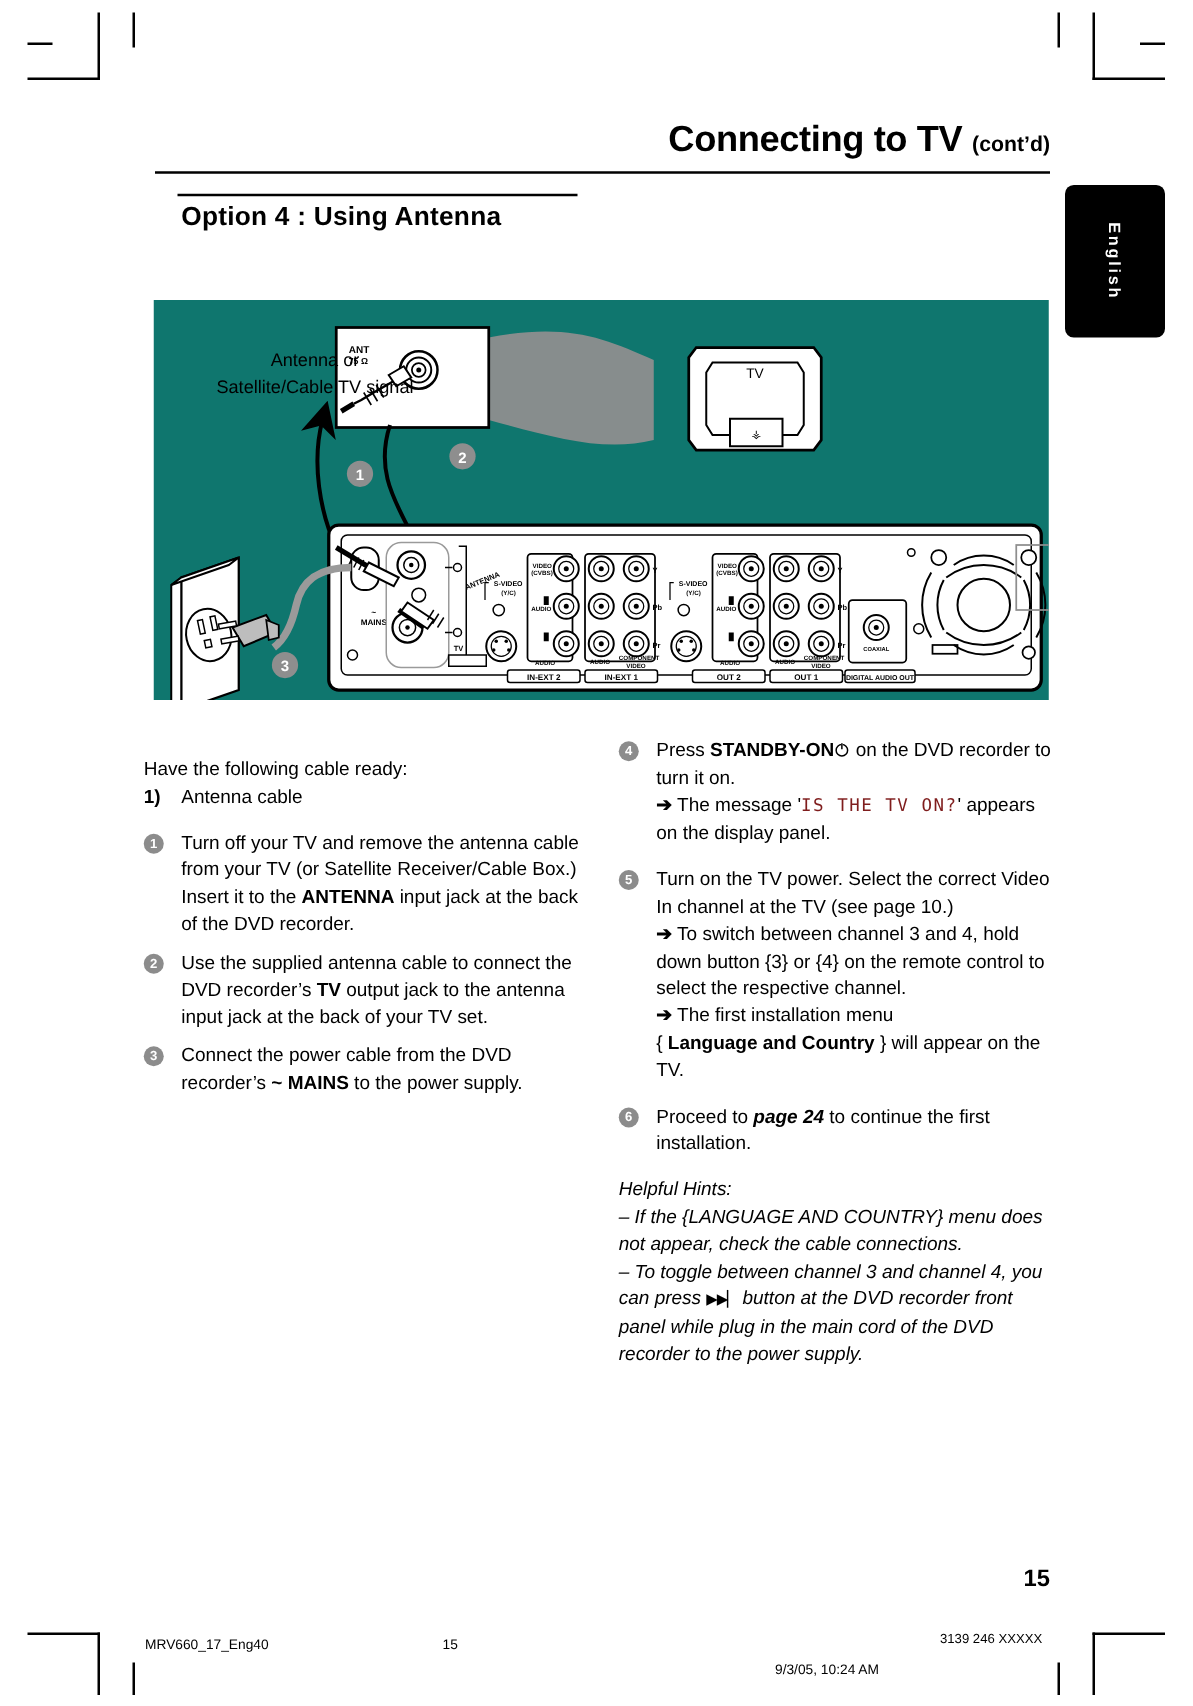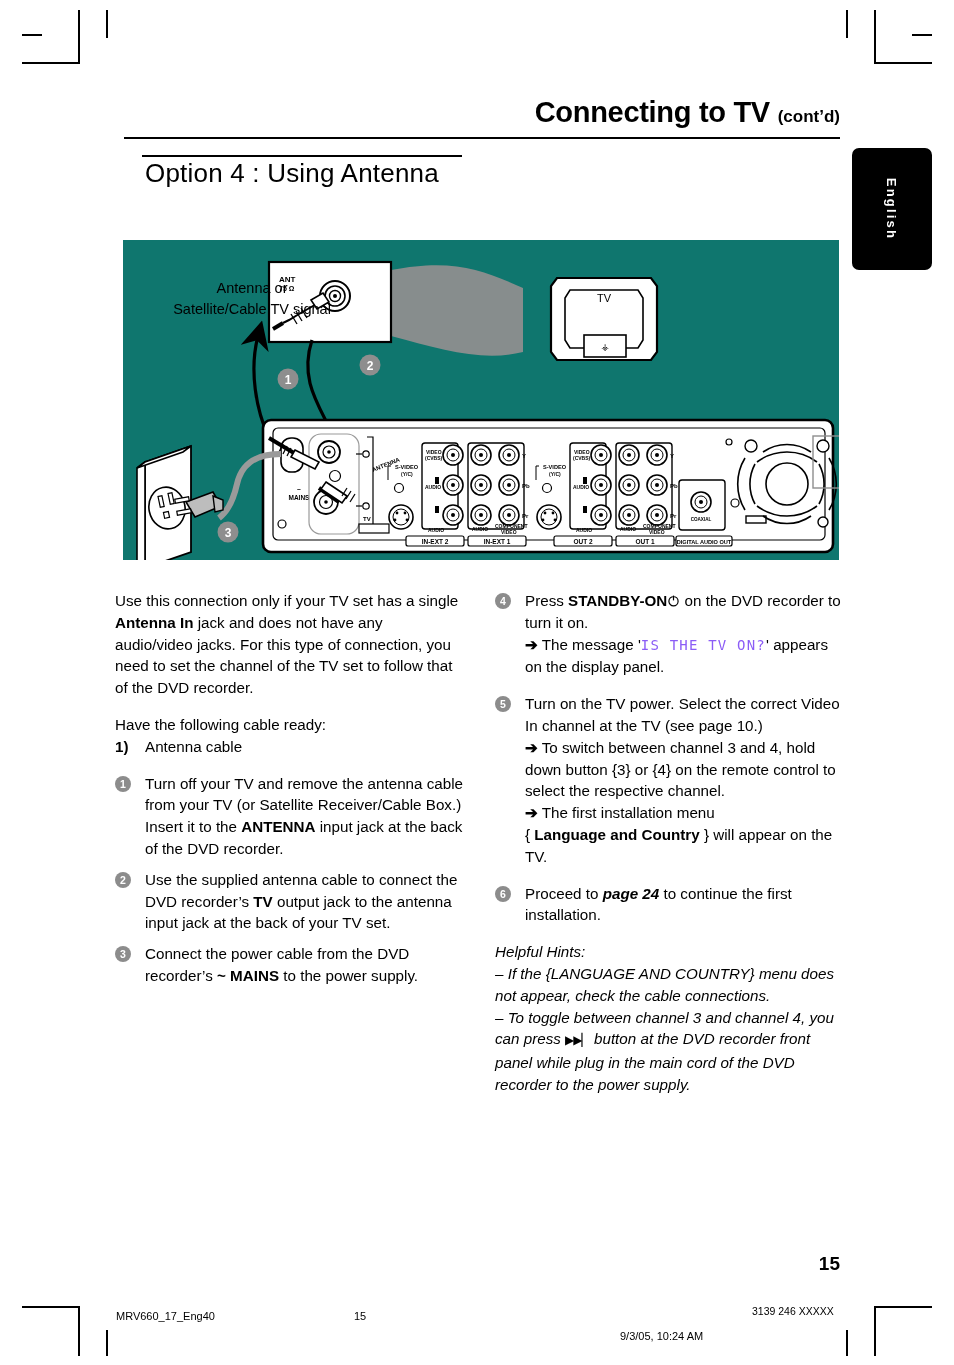--- a/index.html
+++ b/index.html
@@ -42,22 +42,22 @@
 
   
   #option-rule {
     position: absolute;
     left: 142px; top: 155px; width: 320px; height: 2px;
     background: #000;
   }
   #option-heading {
     position: absolute;
     left: 145px; top: 160px; width: 400px;
-    font-size: 26px;
-    font-weight: normal;
+    font-size: 21px;
+    font-weight: bold;
     line-height: 27px;
     letter-spacing: 0.2px;
   }
   #option-heading .l2 { display: block; padding-left: 112px; }
 
   
   #english-tab {
     position: absolute;
     left: 852px; top: 148px;
     width: 80px; height: 122px;
@@ -118,21 +118,21 @@
   .plainnum { position: absolute; left: 0; top: 0; font-weight: bold; font-size: 15.2px; }
 
   b, .b { font-weight: bold; }
   .it { font-style: italic; }
   .arrow { font-weight: bold; }
 
   
   .lcd {
     font-family: "DejaVu Sans Mono", monospace;
     letter-spacing: 1.2px;
-    color: #8b5cf6;
+    color: #7f1d1d;
     font-size: 14px;
   }
 
   .hints { font-style: italic; line-height: 21.8px; }
 
   .powericon {
     display: inline-block;
     width: 13px; height: 13px;
     vertical-align: -1px;
     position: relative;
@@ -450,21 +450,20 @@
 
   <path d="M63 262 L90 252 L98 266 L72 277 Z" fill="#bdbdbd" stroke="#000" stroke-width="1.6"></path>
   <path d="M90 256 L100 260 L100 270 L92 272 Z" fill="#bdbdbd" stroke="#000" stroke-width="1.4"></path>
   <rect x="52" y="258" width="14" height="4" fill="#fff" stroke="#000" stroke-width="1.2" transform="rotate(-10 59 260)"></rect>
   <rect x="54" y="270" width="14" height="4" fill="#fff" stroke="#000" stroke-width="1.2" transform="rotate(-10 61 272)"></rect>
 </svg>
 </div>
 
 <div class="col" id="col-left">
 
-  <p class="para"><span>Use this connection only if your TV set has a single </span><b>Antenna In</b><span> jack and does not have any audio/video jacks. For this type of connection, you need to set the channel of the TV set to follow that of the DVD recorder.</span></p>
 
   <p class="para spaced">Have the following cable ready:</p>
 
   <p class="para numlist-item">
     <span class="plainnum">1)</span>
     <span>Antenna cable</span>
   </p>
 
   <p class="para spaced numlist-item">
     <span class="numbullet">1</span>

